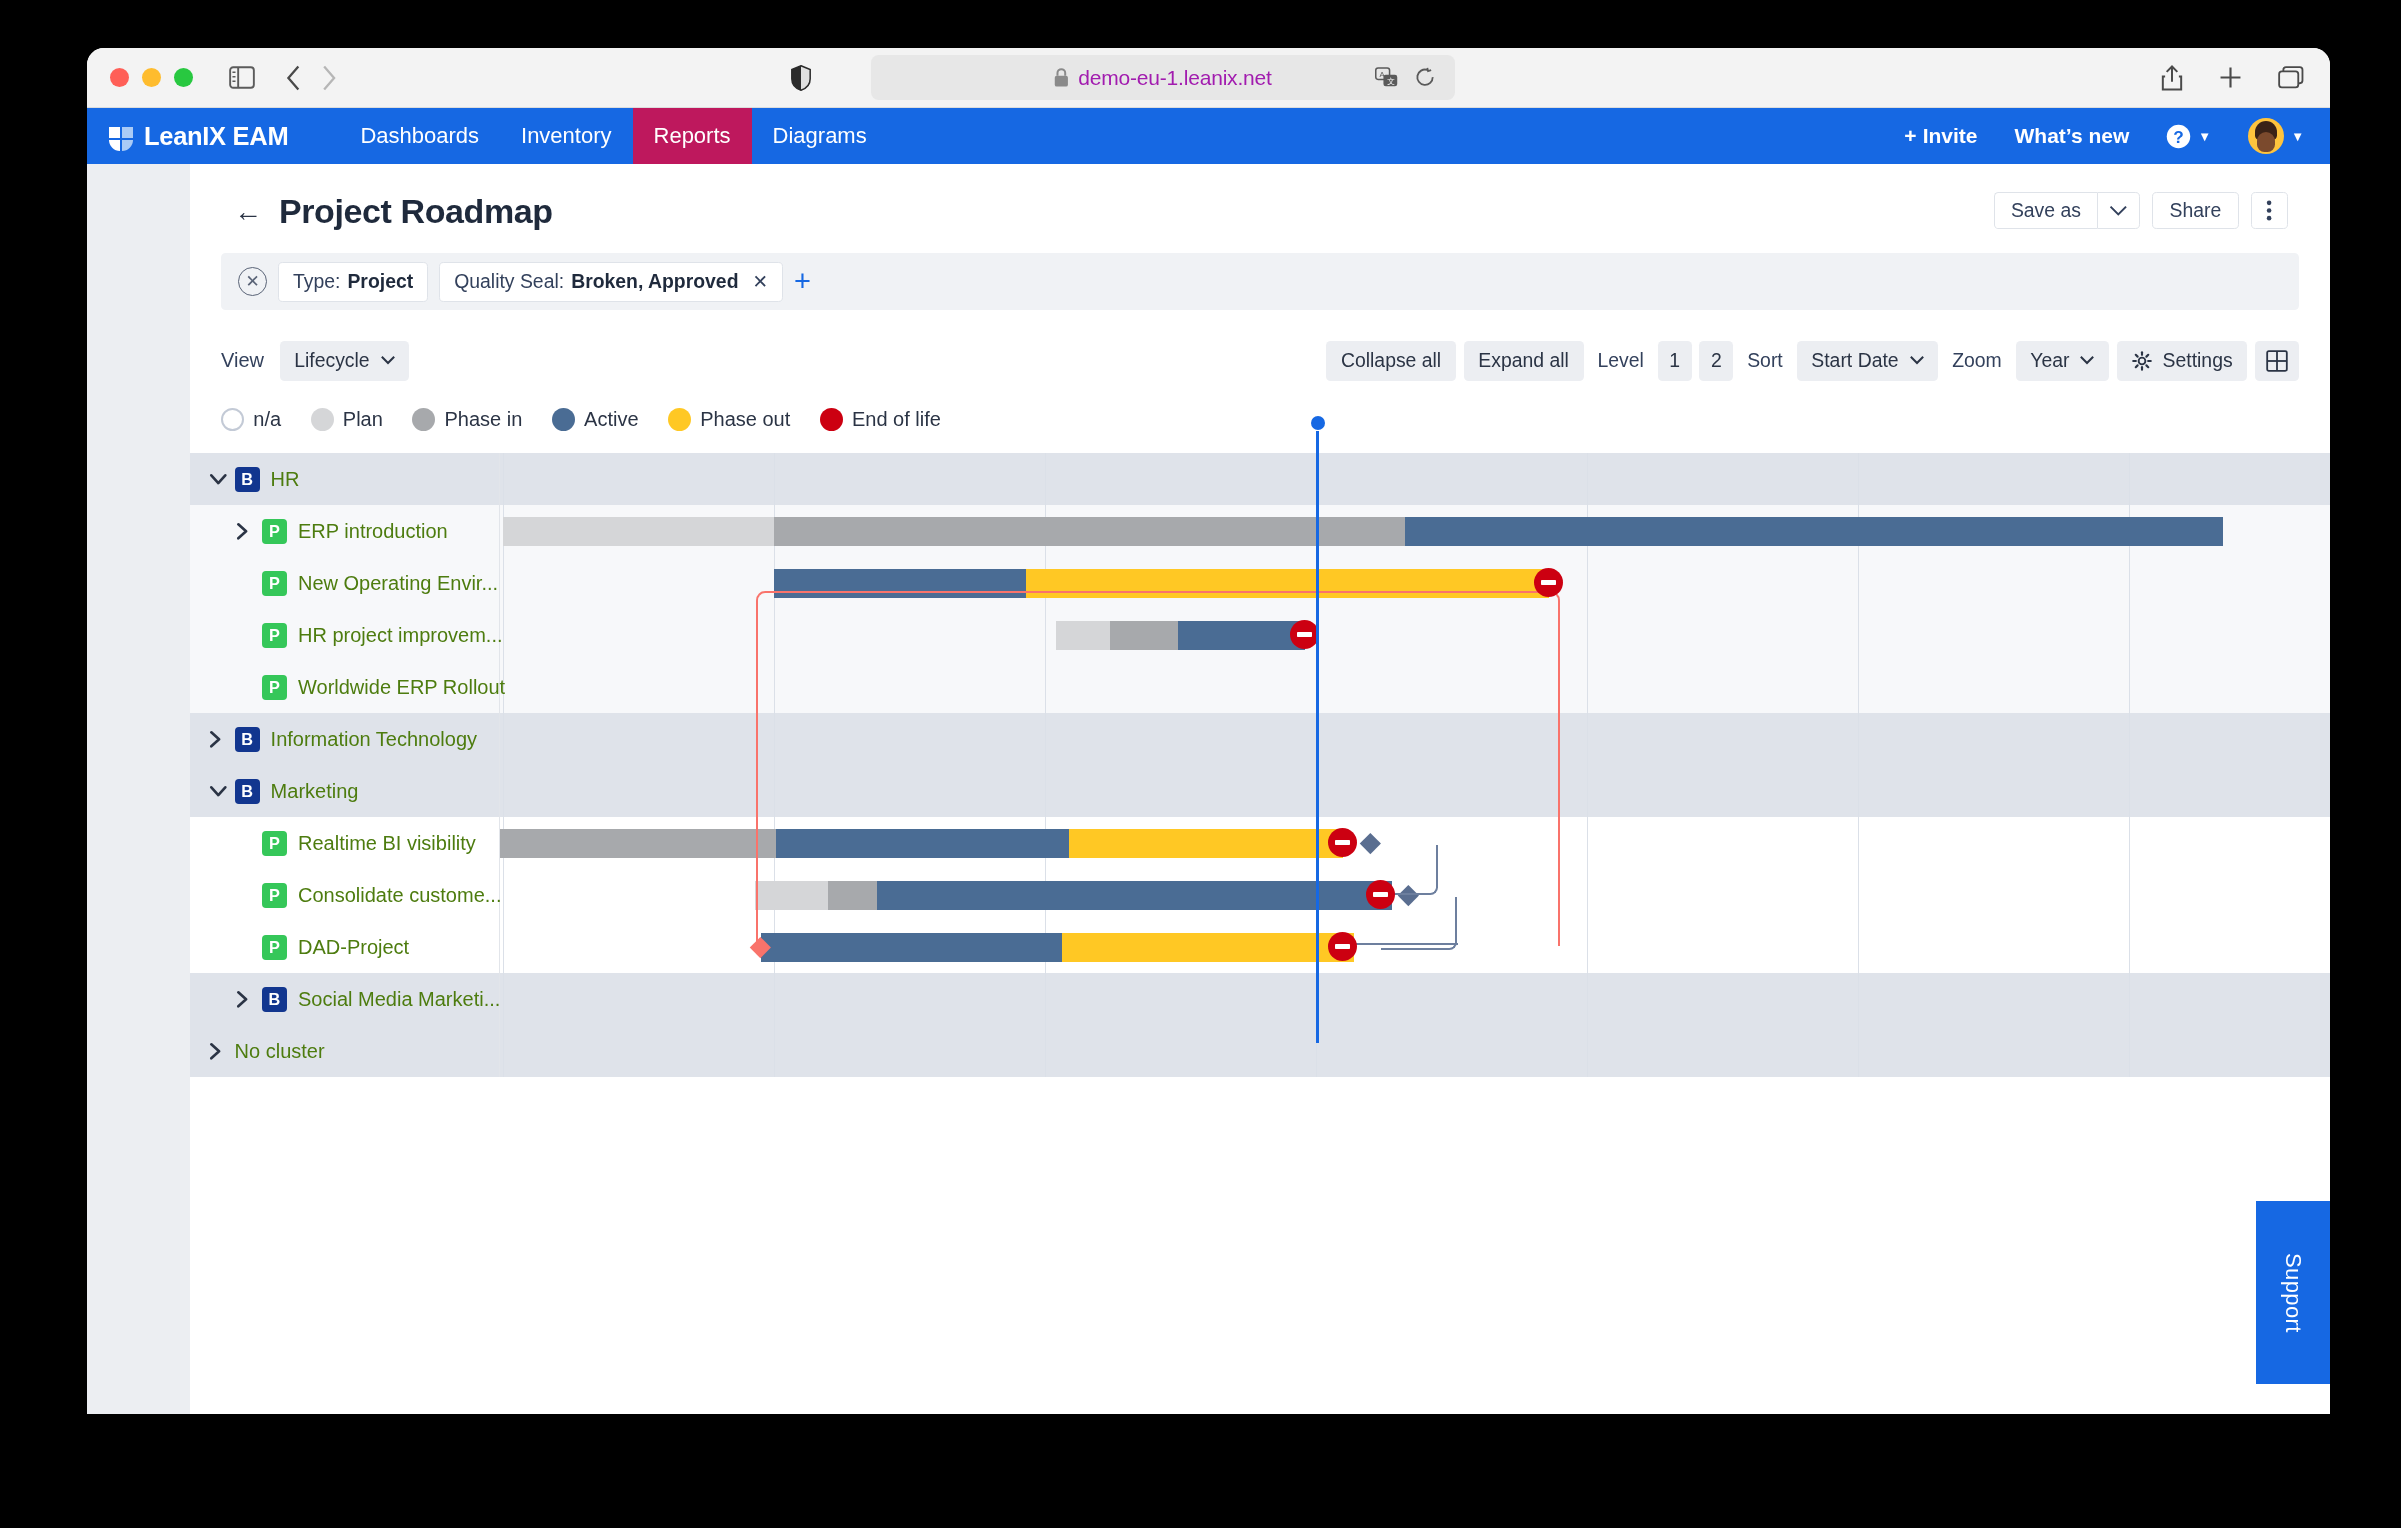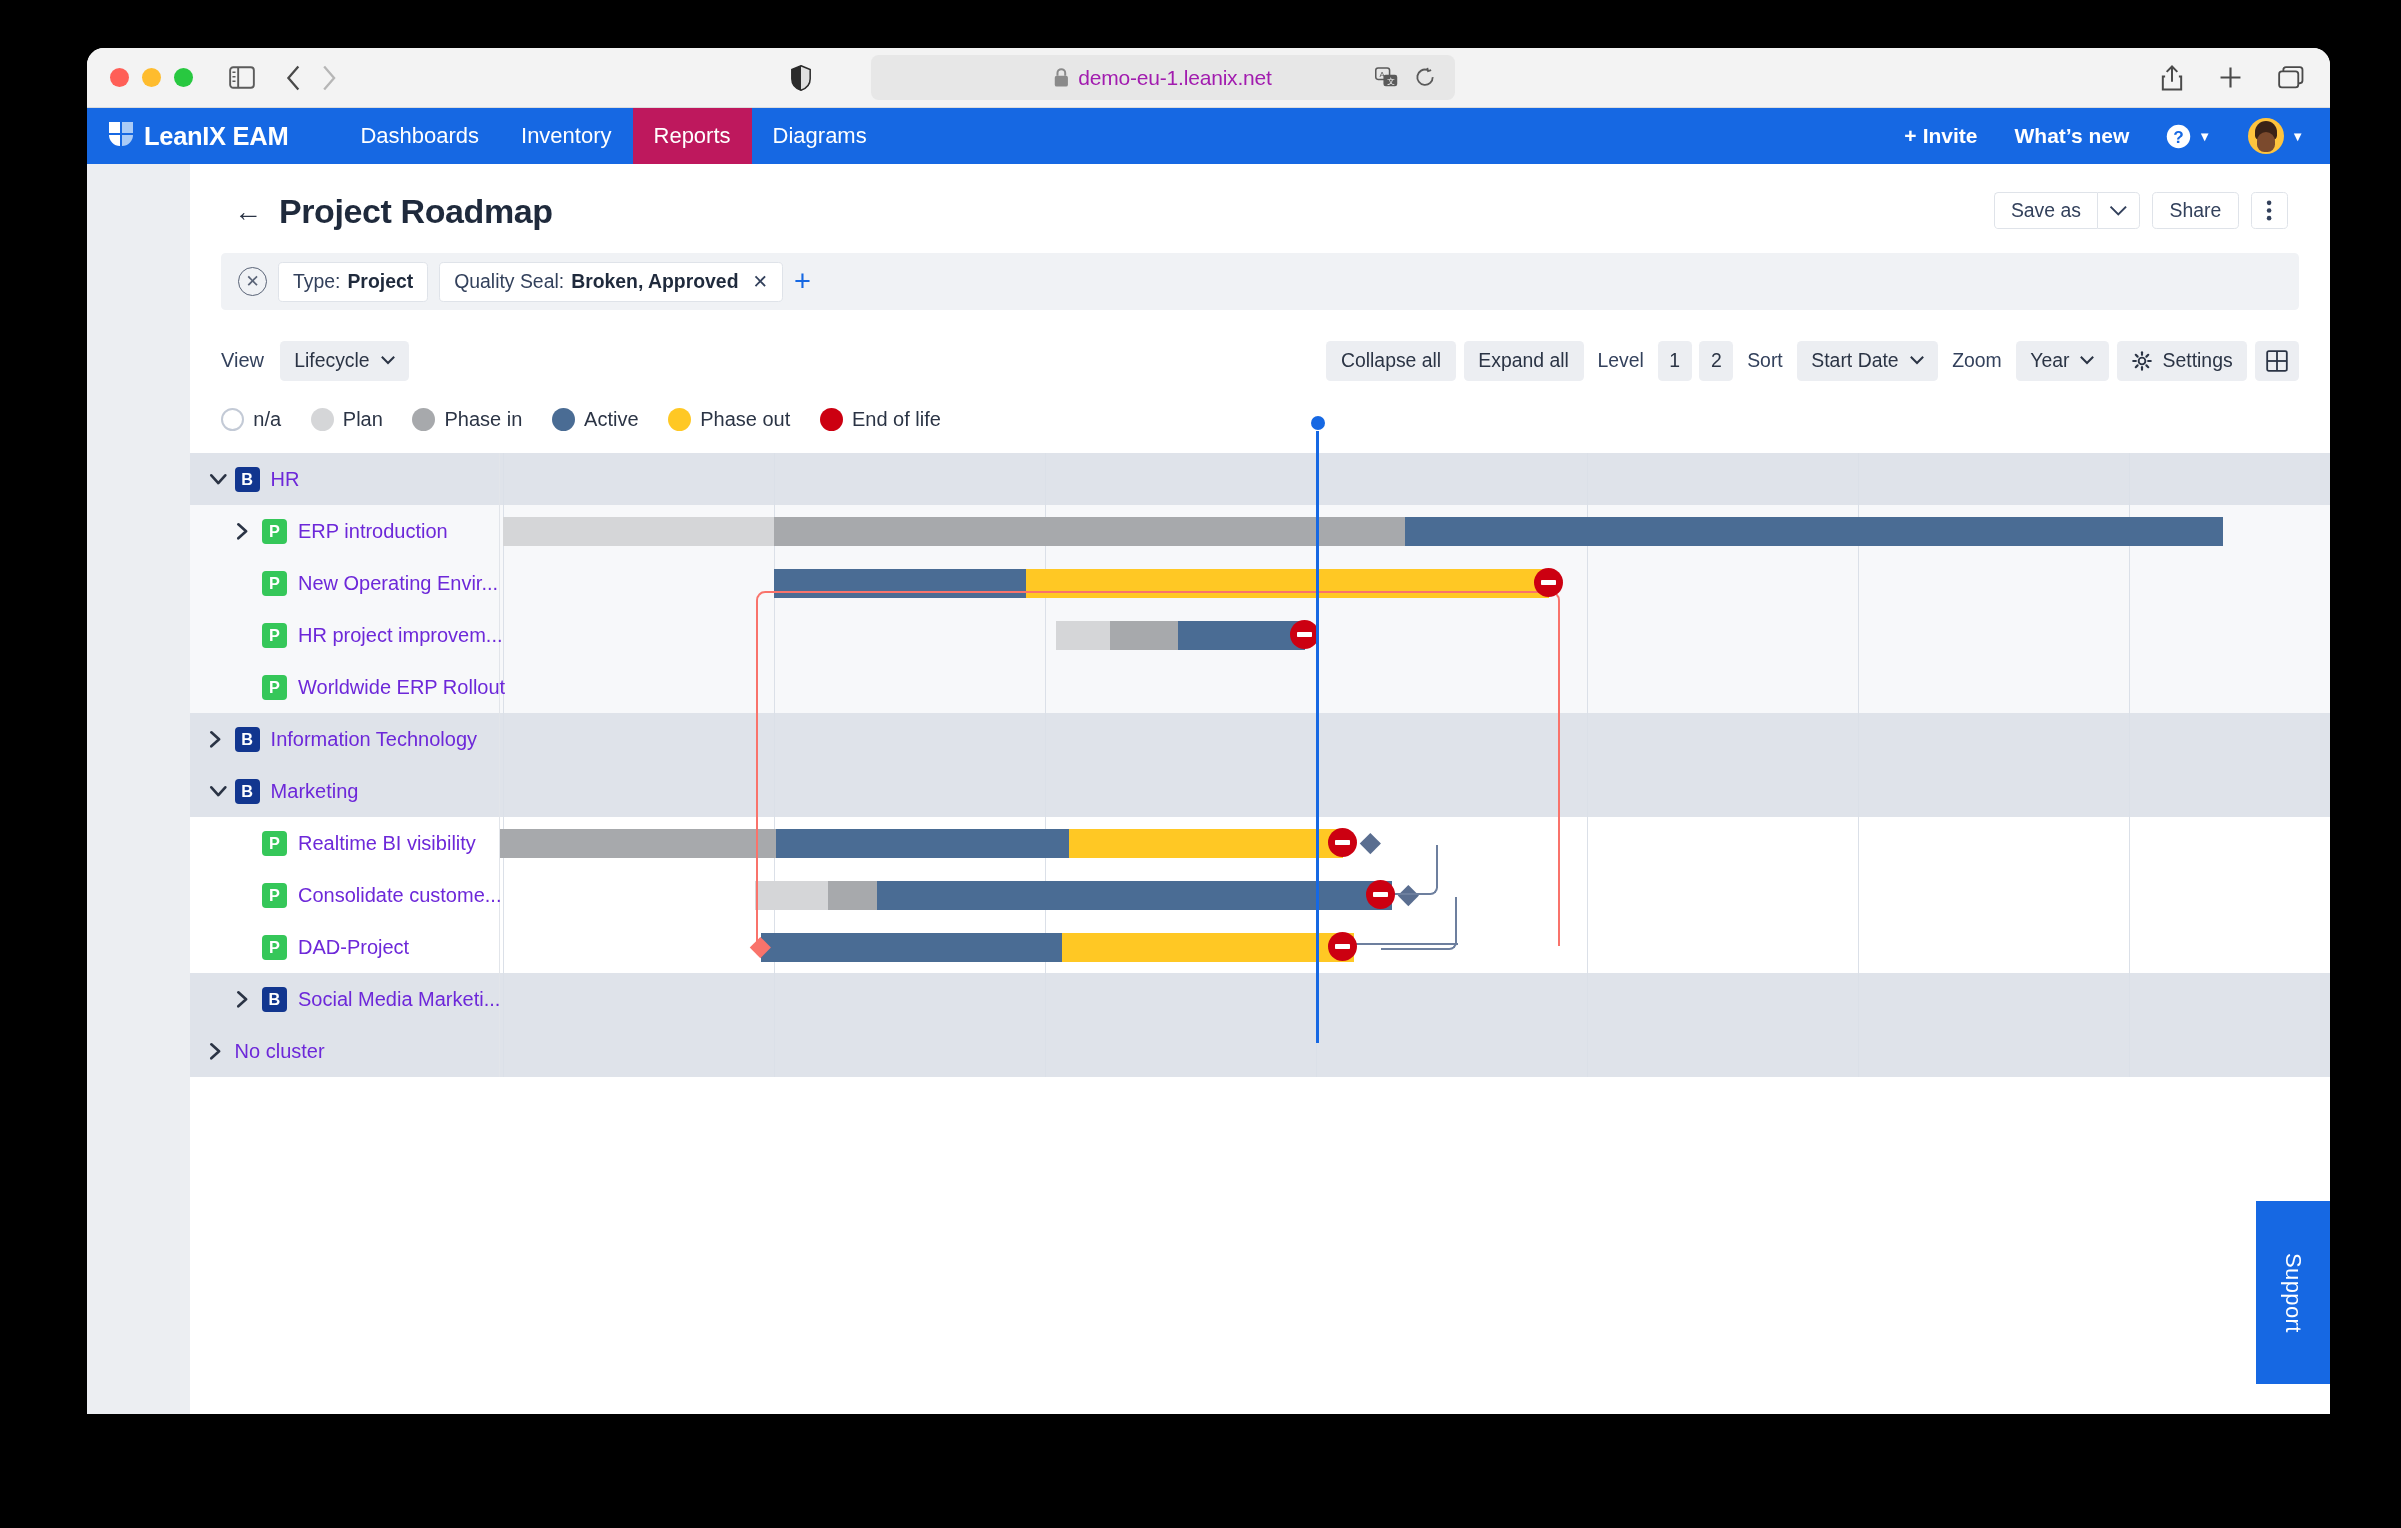--- a/index.html
+++ b/index.html
@@ -37,21 +37,21 @@
   }
   #urlbar .url-text{ font-size:21px; color:#a21caf; letter-spacing:-0.2px;}
   #urlbar .right-ic{ position:absolute; right:57px; display:flex; gap:12.4px; color:#606060;}
   #urlbar .reload-ic{ position:absolute; right:20px; color:#606060;}
   #chrome-right{ position:absolute; right:26px; display:flex; gap:36px; align-items:center; color:#4a4a4a;}
   
   #navbar{
     height:56px; background:#1668e3; display:flex; align-items:center;
     position:relative; color:#fff;
   }
-  #brand{ display:flex; align-items:flex-start; gap:11px; margin-left:22px; }
+  #brand{ display:flex; align-items:flex-end; gap:11px; margin-left:22px; }
   #brand .logo{ width:24px; height:24px; position:relative; }
   #brand .logo i{ position:absolute; background:#fff; display:block;}
   #brand .logo i.a{ left:0; top:0; width:11px; height:11px; }
   #brand .logo i.b{ left:13px; top:0; width:11px; height:11px; background:#aacbf6;}
   #brand .logo i.c{ left:0;  top:13px; width:11px; height:11px; border-radius:0 0 0 11px;}
   #brand .logo i.d{ left:13px; top:13px; width:11px; height:11px; background:#aacbf6; border-radius:0 0 11px 0;}
   #brand .btxt{ font-size:25.5px; font-weight:bold; letter-spacing:-0.3px;}
   #mainnav{ display:flex; margin-left:51px; height:56px; }
   .navitem{
     display:flex; align-items:center; padding:0 21px; font-size:22px;
@@ -140,21 +140,21 @@
   .grow.leafw{ background:#ffffff; }
   .gtree{
     position:absolute; left:0; top:0; width:310px; height:100%;
     display:flex; align-items:center; z-index:6;
     border-right:0.8px solid #e2e5ea;
   }
   .gtree .tw{ width:26px; text-align:center; color:#2b3445; font-size:19.4px; font-weight:bold; flex:none;}
   .badge{ width:25px; height:25px; border-radius:3.9px; color:#fff; font-size:16.3px; font-weight:bold;
     display:flex; align-items:center; justify-content:center; flex:none;}
   .badge.b{ background:#12368f;} .badge.p{ background:#35c759;}
-  .gtree .nm{ font-size:20px; color:#6d28d9; margin-left:11px; white-space:nowrap;}
+  .gtree .nm{ font-size:20px; color:#4d7c0f; margin-left:11px; white-space:nowrap;}
   .gbars{ position:absolute; left:310px; right:0; top:0; bottom:0; }
   .vgrid{ position:absolute; top:0; bottom:0; width:0.8px; background:#dbe0e8; }
   .bar{ position:absolute; top:11.6px; height:29px; display:flex; overflow:hidden;}
   .seg{ height:100%; }
   .s-plan{background:#d5d6d8;} .s-phasein{background:#a7a9ac;}
   .s-active{background:#4a6c94;} .s-phaseout{background:#ffc824;}
   .eol{
     position:absolute; width:29px; height:29px; border-radius:50%; background:#cc0011;
     top:11px; z-index:8; display:flex; align-items:center; justify-content:center;
   }

